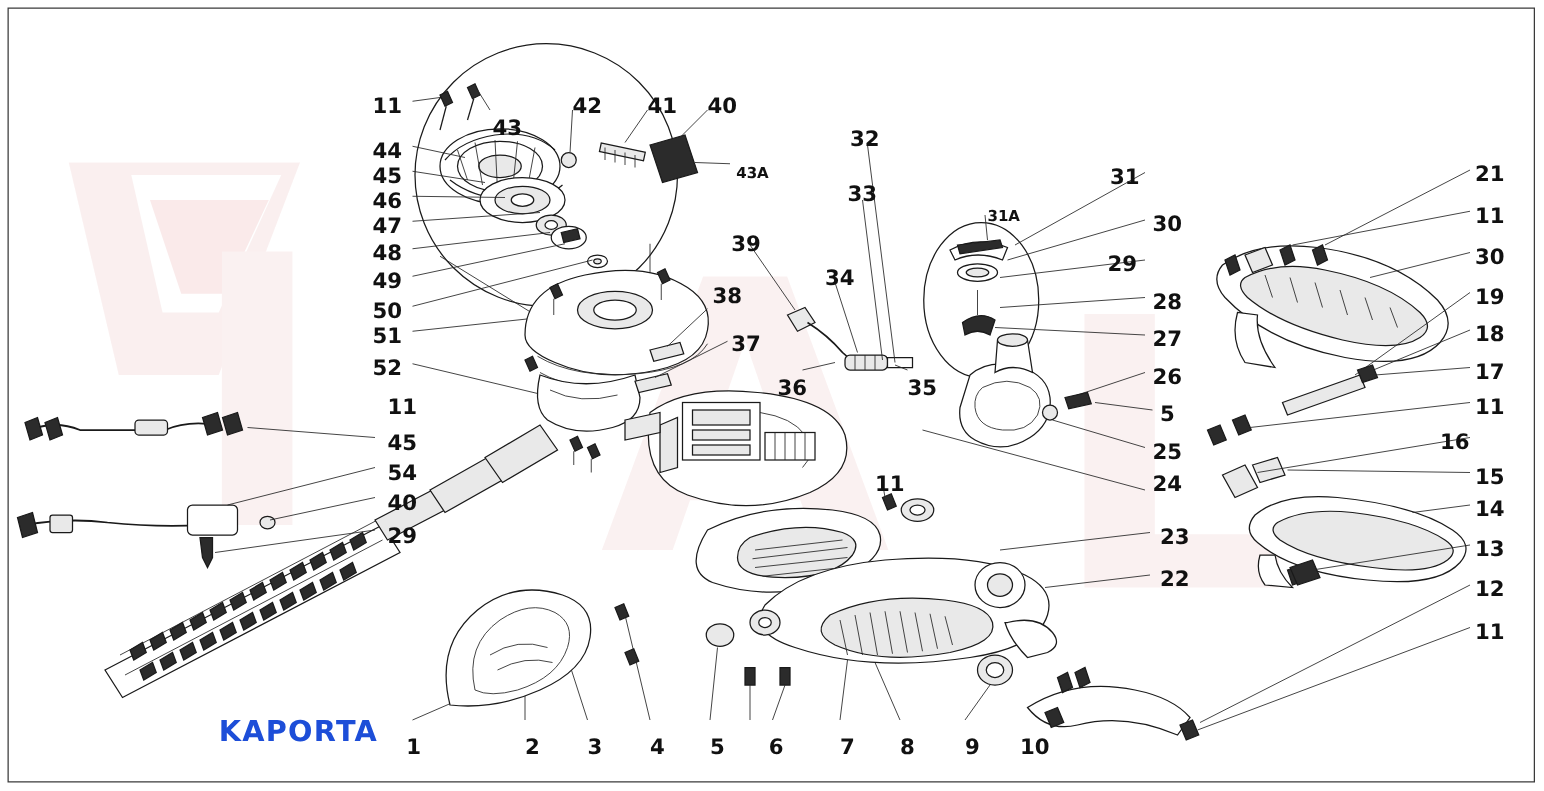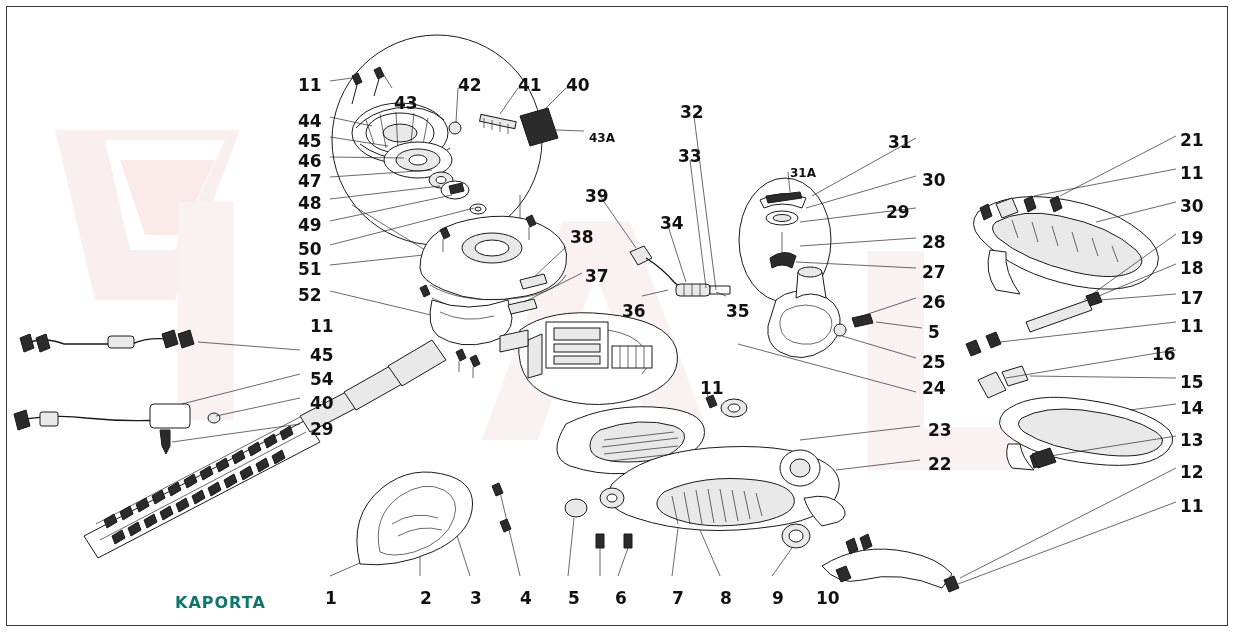--- a/index.html
+++ b/index.html
@@ -50,25 +50,24 @@
     font-family: "DejaVu Sans", sans-serif;
     font-size: 25px;
     color: #111111;
     letter-spacing: 1px;
   }
   #title-name {
     position: absolute;
     left: 175px;
     top: 573px;
     font-family: "DejaVu Sans", sans-serif;
-    font-size: 16px;
+    font-size: 23px;
     font-weight: bold;
-    color: #0f766e;
+    color: #1d4ed8;
     letter-spacing: 1px;
-    margin-top: 20px;
   }
   svg.art {
     position: absolute;
     left: 0; top: 0;
     width: 1235px;
     height: 633px;
     pointer-events: none;
   }
   .ln { stroke: #1a1a1a; stroke-width: 1; fill: none; }
   .ln2 { stroke: #1a1a1a; stroke-width: 1.4; fill: none; }

